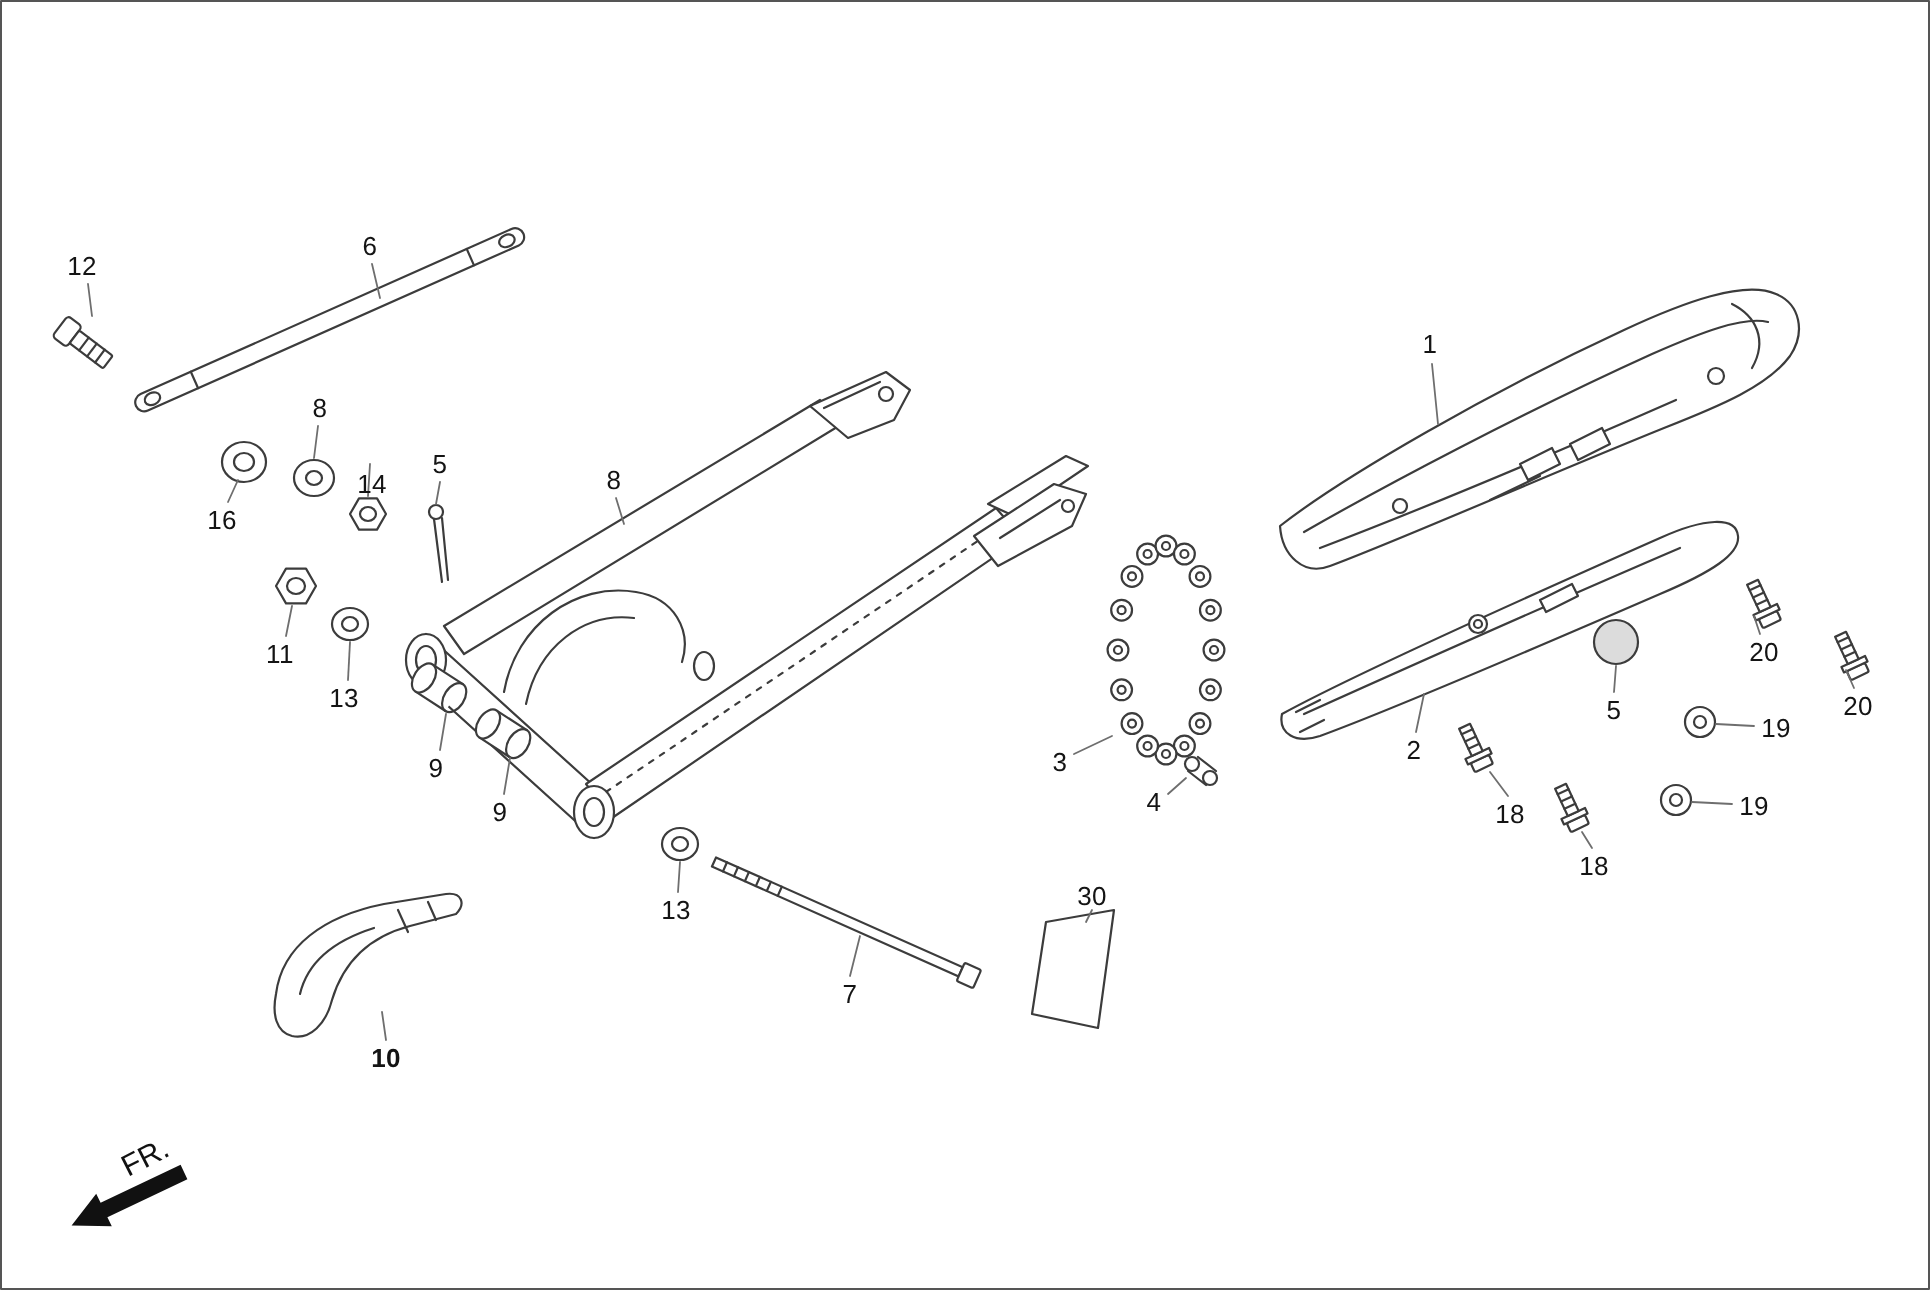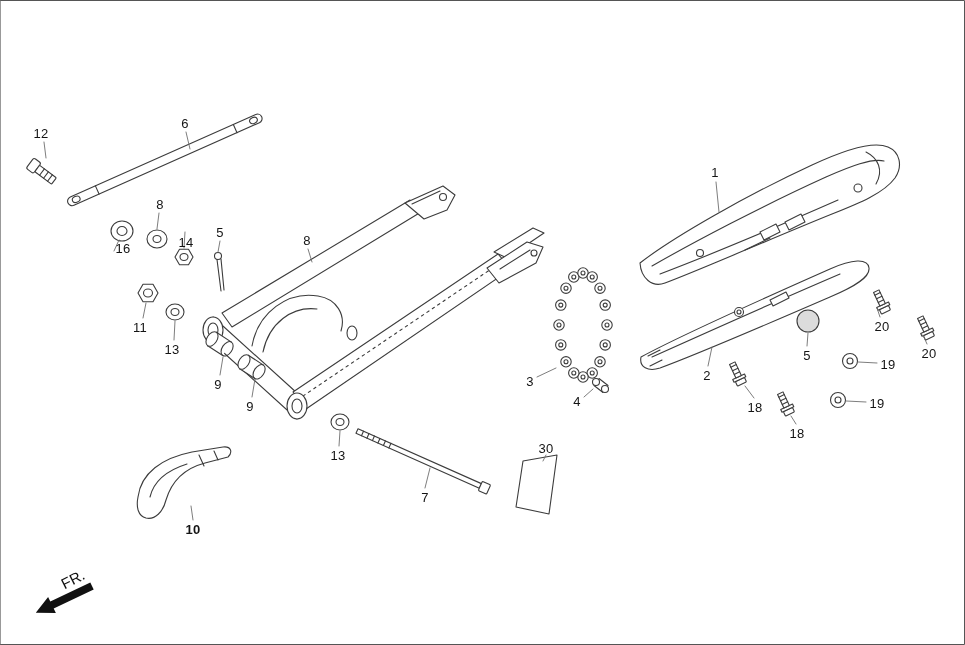--- a/index.html
+++ b/index.html
@@ -285,21 +285,21 @@
 
     <polygon class="k" points="90.3,582.4 50.3,601.4 48.1,596.9 35.8,612.8 55.9,613.1 53.7,608.6 93.7,589.6"></polygon>
   </svg>
 
   <div>
       <span class="callout" style="left: 41px; top: 133px;">12</span>
       <span class="callout" style="left: 185px; top: 123px;">6</span>
       <span class="callout" style="left: 160px; top: 204px;">8</span>
       <span class="callout" style="left: 186px; top: 210px; margin-top: 32px;">14</span>
       <span class="callout" style="left: 220px; top: 232px;">5</span>
-      <span class="callout" style="left: 111px; top: 248px; margin-left: 12px;">16</span>
+      <span class="callout" style="left: 111px; top: 260px;">16</span>
       <span class="callout" style="left: 307px; top: 240px;">8</span>
       <span class="callout" style="left: 140px; top: 327px;">11</span>
       <span class="callout" style="left: 172px; top: 349px;">13</span>
       <span class="callout" style="left: 218px; top: 384px;">9</span>
       <span class="callout" style="left: 250px; top: 406px;">9</span>
       <span class="callout" style="left: 338px; top: 455px;">13</span>
       <span class="callout" style="left: 193px; top: 529px; font-weight: bold;">10</span>
       <span class="callout" style="left: 425px; top: 497px;">7</span>
       <span class="callout" style="left: 530px; top: 381px;">3</span>
       <span class="callout" style="left: 577px; top: 401px;">4</span>

